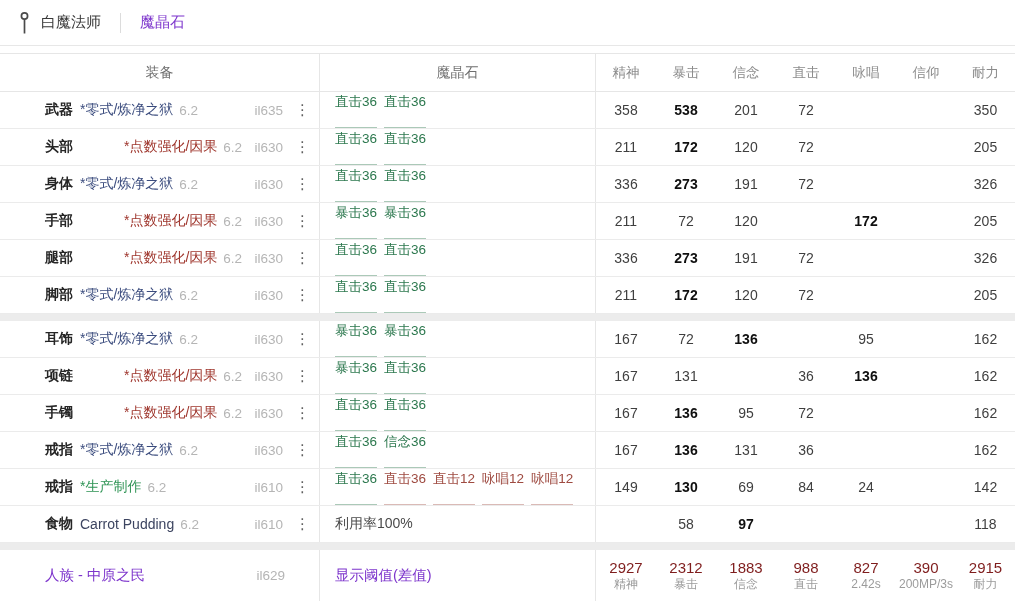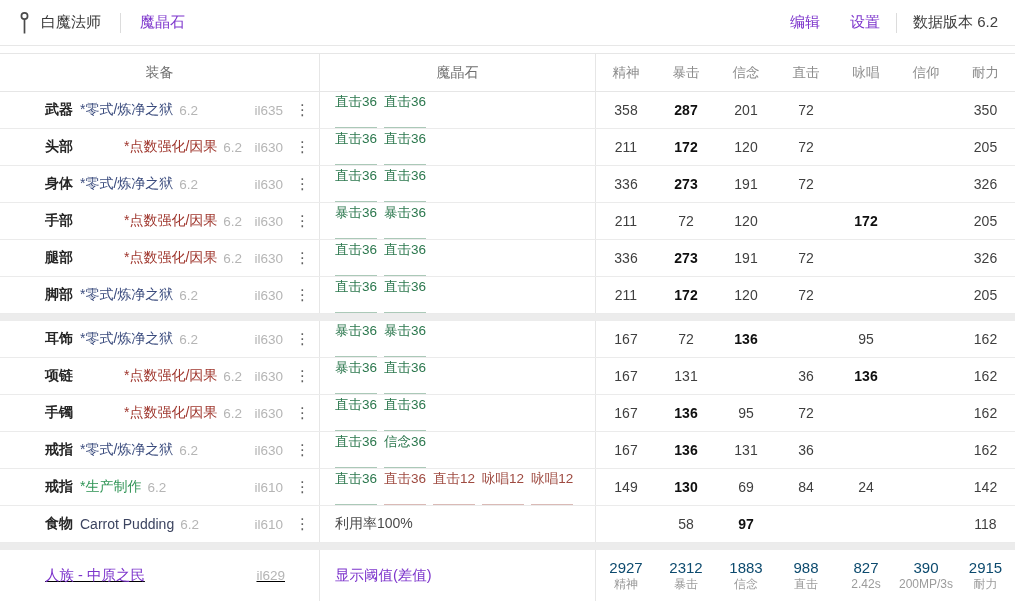--- a/index.html
+++ b/index.html
@@ -57,56 +57,50 @@
   .c-stats { display:flex; align-items:center; }
   .st { width:60px; text-align:center; font-size:14px; color:#3f3f3f; }
   .st:last-child { width:59px; }
   .st.b { font-weight:700; color:#0f0f0f; }
 
   .band { height:7px; background:#ececec; }
 
   
   .totalrow { display:flex; height:51px; }
   .f-equip { width:320px; border-right:1px solid #e6e6e6; display:flex;
-    align-items:center; padding:0 34px 0 45px;text-decoration:underline; }
+    align-items:center; padding:0 34px 0 45px; }
   .race { font-size:14.5px; color:var(--purple); cursor:pointer; }
   .f-materia { width:276px; border-right:1px solid #e6e6e6; display:flex;
     align-items:center; padding:0 17px 0 15px; }
   .threshold { font-size:14.5px; color:var(--purple); cursor:pointer; white-space:nowrap; }
   .dps-block { margin-left:auto; text-align:right; line-height:1.25; }
   .dps-line { font-size:14.5px; color:#3f3f3f; }
   .help { display:inline-block; width:15px; height:15px; border:1px solid #a8a8a8;
     border-radius:50%; font-size:10.5px; line-height:13px; color:#8f8f8f;
     text-align:center; margin-left:4px; vertical-align:1px; cursor:pointer; }
   .dps-cap { font-size:12.5px; color:#9b9b9b; }
   .f-stats { display:flex; align-items:center; }
   .f-col { width:60px; text-align:center; line-height:1.25; }
   .f-col:last-child { width:59px; }
-  .f-val { font-size:15px; color:#0c4a6e; }
+  .f-val { font-size:15px; color:#7f1d1d; }
   .f-lab { font-size:12px; color:#9b9b9b; }
 </style>
 </head>
 <body>
 
 <div class="app">
 
   <div class="topbar">
     <svg class="job-icon" viewBox="0 0 15 24">
       <circle cx="7.5" cy="5" r="3.1" fill="none" stroke="#4a4a4a" stroke-width="1.7"></circle>
       <line x1="7.5" y1="8.4" x2="7.5" y2="22.5" stroke="#4a4a4a" stroke-width="1.7"></line>
     </svg>
     <span class="job-name">白魔法师</span>
     <span class="vdiv"></span>
     <span class="ptab">魔晶石</span>
-    <span class="tb-right">
-      <span class="tb-link">编辑</span>
-      <span class="tb-link">设置</span>
-      <span class="vdiv"></span>
-      <span class="version">数据版本 6.2</span>
-    </span>
   </div>
 
   <div class="gear-table">
     <div class="thead">
       <div class="h-equip">装备</div>
       <div class="h-materia">魔晶石</div>
       <div class="h-stats">
         <span class="h-stat">精神</span>
         <span class="h-stat">暴击</span>
         <span class="h-stat">信念</span>
@@ -125,21 +119,21 @@
             <span class="fill"></span>
             <span class="ilvl">il635</span>
             <span class="kebab">⋮</span>
           </div>
           <div class="c-materia">
             <a class="mat g">直击36</a>
             <a class="mat g">直击36</a>
           </div>
           <div class="c-stats">
             <span class="st">358</span>
-            <span class="st b">287</span>
+            <span class="st b">538</span>
             <span class="st">201</span>
             <span class="st">72</span>
             <span class="st"></span>
             <span class="st"></span>
             <span class="st">350</span>
           </div>
         </div>
         <div class="trow">
           <div class="c-equip">
             <span class="slot">头部</span>

